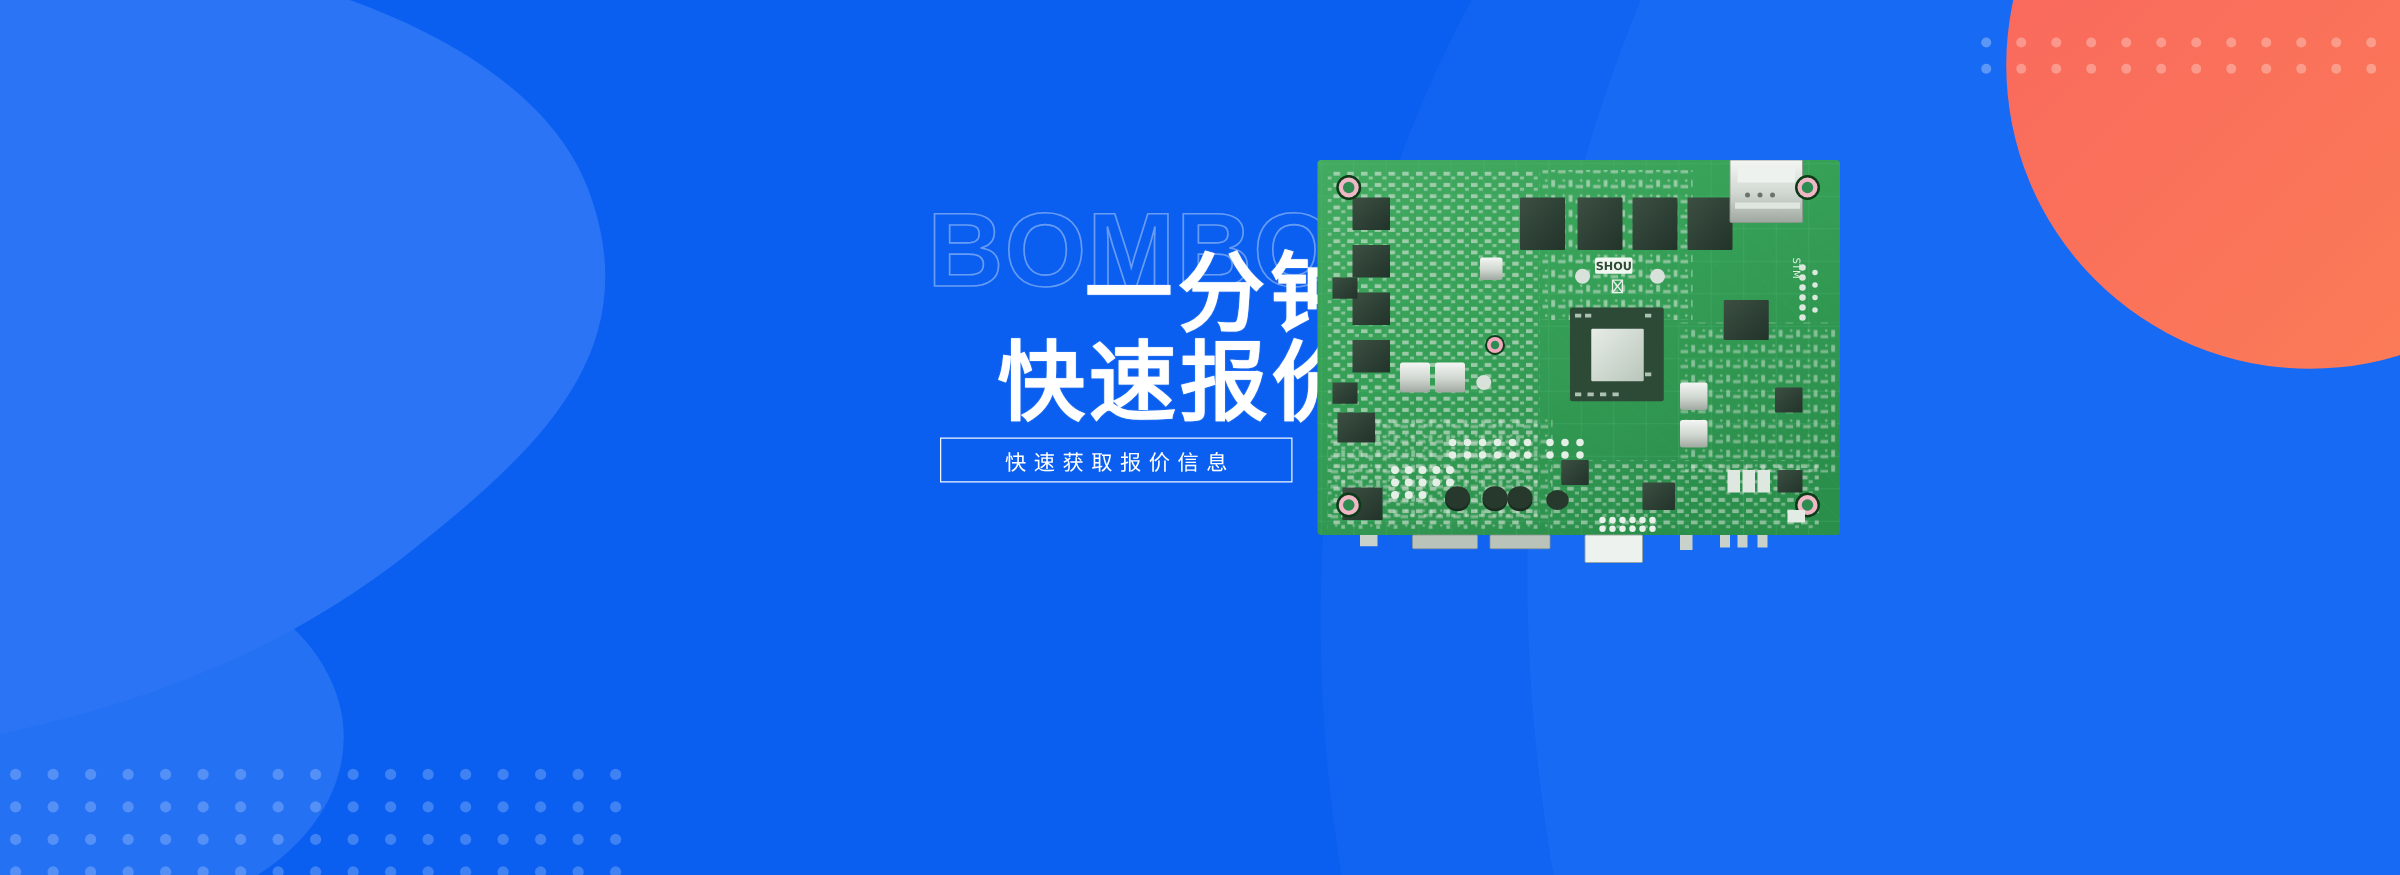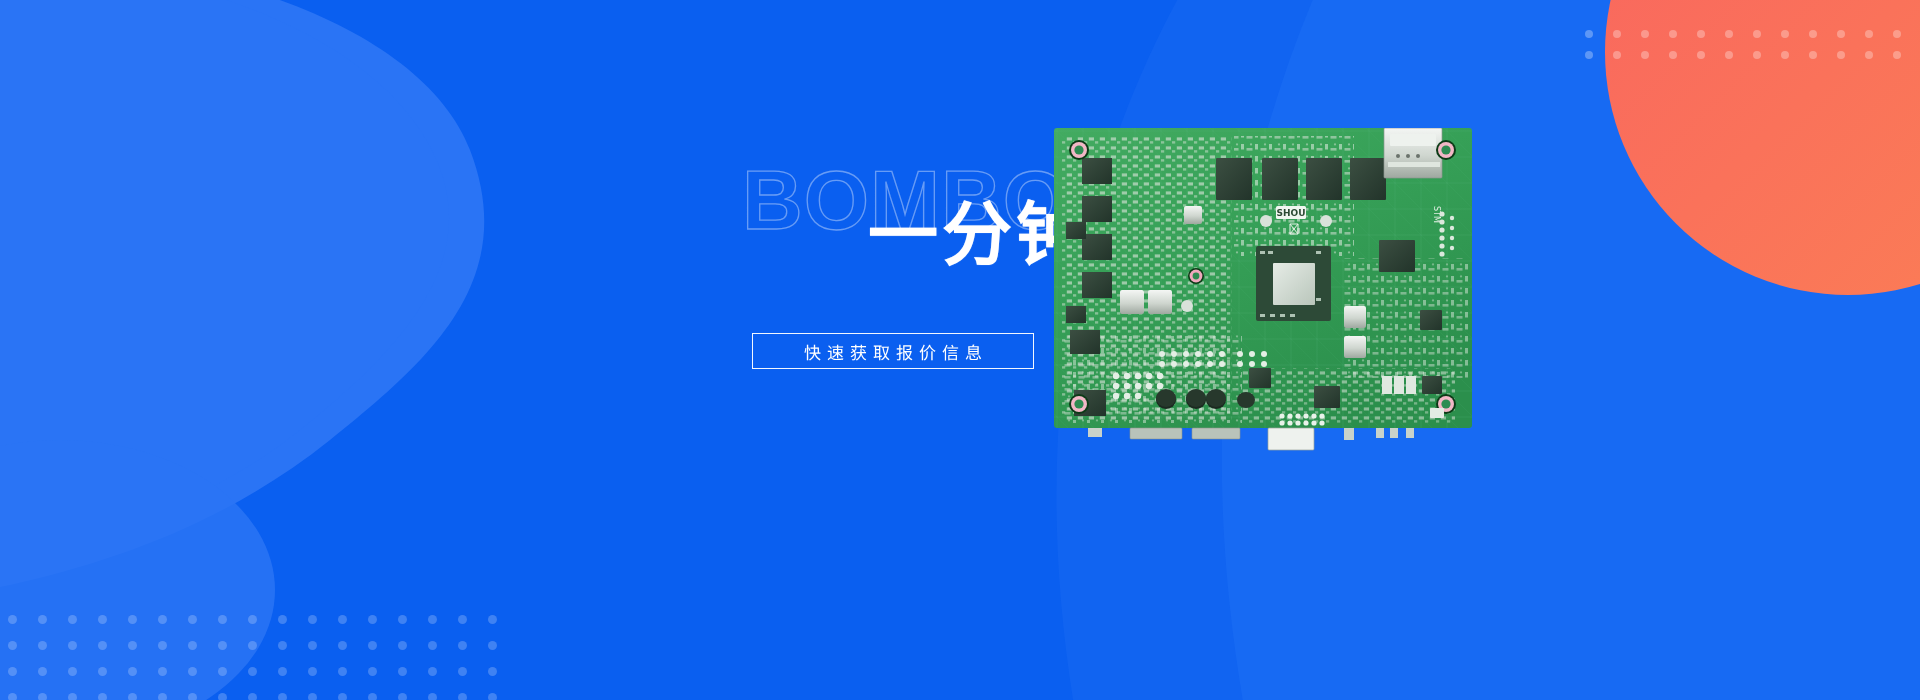--- a/index.html
+++ b/index.html
@@ -45,21 +45,21 @@
     font-size:70px;
     line-height:1.02;
     letter-spacing:4px;
     font-family:"DejaVu Sans","Liberation Sans",sans-serif;
     text-shadow:0 0 1px rgba(255,255,255,.6);
   }
   .headline .ln{display:block;white-space:nowrap;}
   .headline .ln2{letter-spacing:3px;}
 
   .cta{
-    position:absolute;left:752px;top:333px;
+    position:absolute;left:752px;top:350px;
     width:282px;height:36px;
     box-sizing:border-box;
     border:1.6px solid rgba(255,255,255,.95);
     display:flex;align-items:center;justify-content:center;
     color:#fff;font-size:17px;letter-spacing:6px;
     font-family:"DejaVu Sans","Liberation Sans",sans-serif;
     text-indent:6px;
     cursor:pointer;
     background:transparent;
   }
@@ -219,20 +219,21 @@
         <span class="dot"></span>
         <span class="dot"></span>
         <span class="dot"></span>
       </div>
     </div>
 
   <div class="watermark">BOMBOM</div>
 
   <div class="headline">
     <span class="ln ln1">一分钟</span>
+    <span class="ln ln2">快速报价</span>
   </div>
 
   <div class="cta">快速获取报价信息</div>
 
 
   <div class="pcb-wrap">
     <svg width="440" height="340" viewBox="0 0 440 340" xmlns="http://www.w3.org/2000/svg">
       <defs>
         <linearGradient id="boardGrad" x1="0" y1="0" x2="0.6" y2="1">
           <stop offset="0%" stop-color="#43ab61"></stop>

